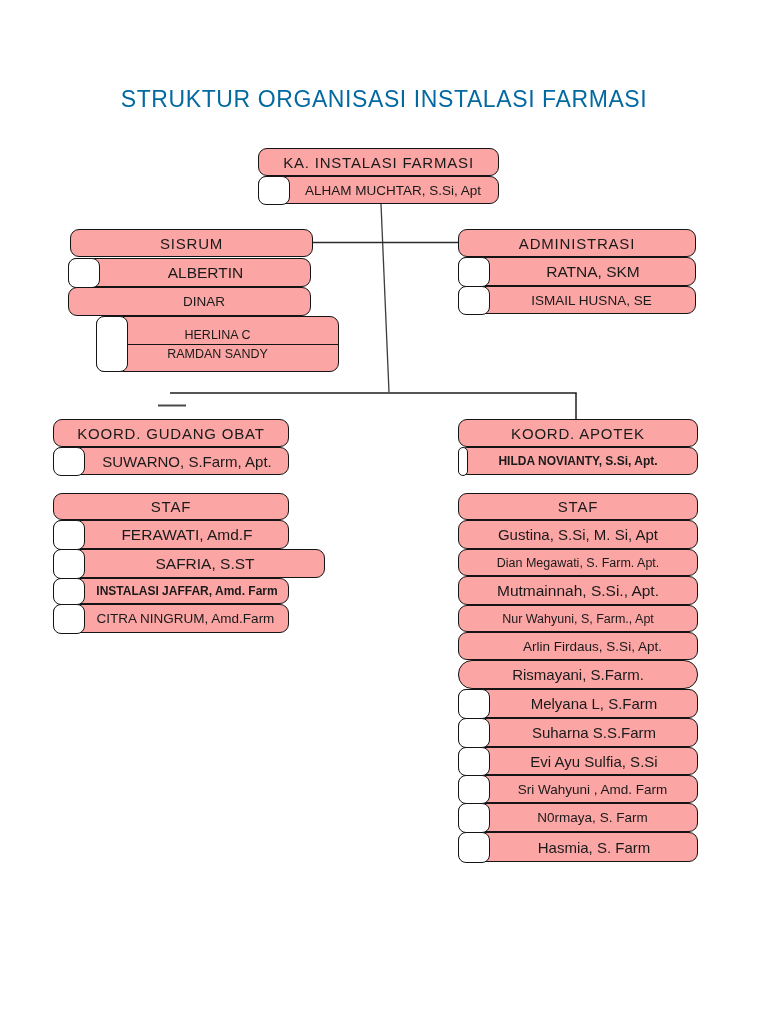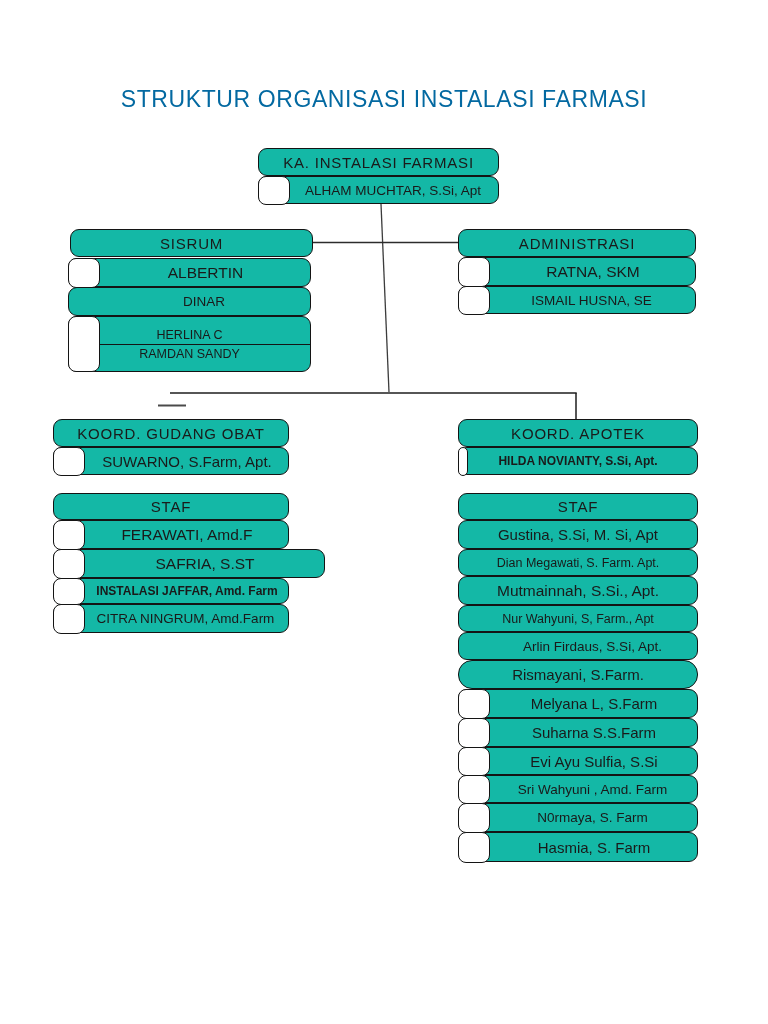--- a/index.html
+++ b/index.html
@@ -5,37 +5,37 @@
   html,body{margin:0;padding:0;background:#ffffff;}
   .page{
     position:relative;width:768px;height:1024px;background:#ffffff;overflow:hidden;
     font-family:"Liberation Sans","DejaVu Sans",sans-serif;color:#161616;
   }
   .title{
     position:absolute;left:0;right:0;top:86px;text-align:center;
     font-size:23px;letter-spacing:0.6px;color:#0369a1;font-weight:400;
   }
   .box{
-    position:absolute;background:#14b8a6;border:1.5px solid #141414;border-radius:9px;
+    position:absolute;background:#fca5a5;border:1.5px solid #141414;border-radius:9px;
     display:flex;align-items:center;justify-content:center;box-sizing:border-box;
     color:#1a1a1a;white-space:nowrap;z-index:2;
   }
   .leftbox{
     position:absolute;left:-1.5px;top:-1.5px;bottom:-1.5px;width:32px;
     border:1.5px solid #141414;border-radius:8px;background:#ffffff;box-sizing:border-box;
   }
   .leftbox.narrow{width:10px;border-radius:6px;}
   .pad{padding-left:32px;}
   .hdr{font-size:15px;letter-spacing:0.8px;}
   .xl{font-size:15.5px;}
   .l{font-size:15px;}
   .m{font-size:13.5px;padding-left:29px;}
   .s{font-size:12.5px;}
   .sb{font-size:12px;font-weight:bold;}
-  .combo{flex-direction:column;justify-content:flex-start;padding:8px;}
+  .combo{flex-direction:column;justify-content:flex-start;padding:8px;margin-left:28px;}
   .combo .crow{
     width:100%;height:28px;display:flex;align-items:center;justify-content:center;
     box-sizing:border-box;font-size:12.5px;
   }
   .combo .cdivider{
     position:absolute;left:31px;right:0;top:27px;height:0;border-top:1.5px solid #141414;
   }
   .combo .leftbox{height:56px;bottom:auto;}
   svg.connectors{position:absolute;left:0;top:0;z-index:1;pointer-events:none;}
 </style>

